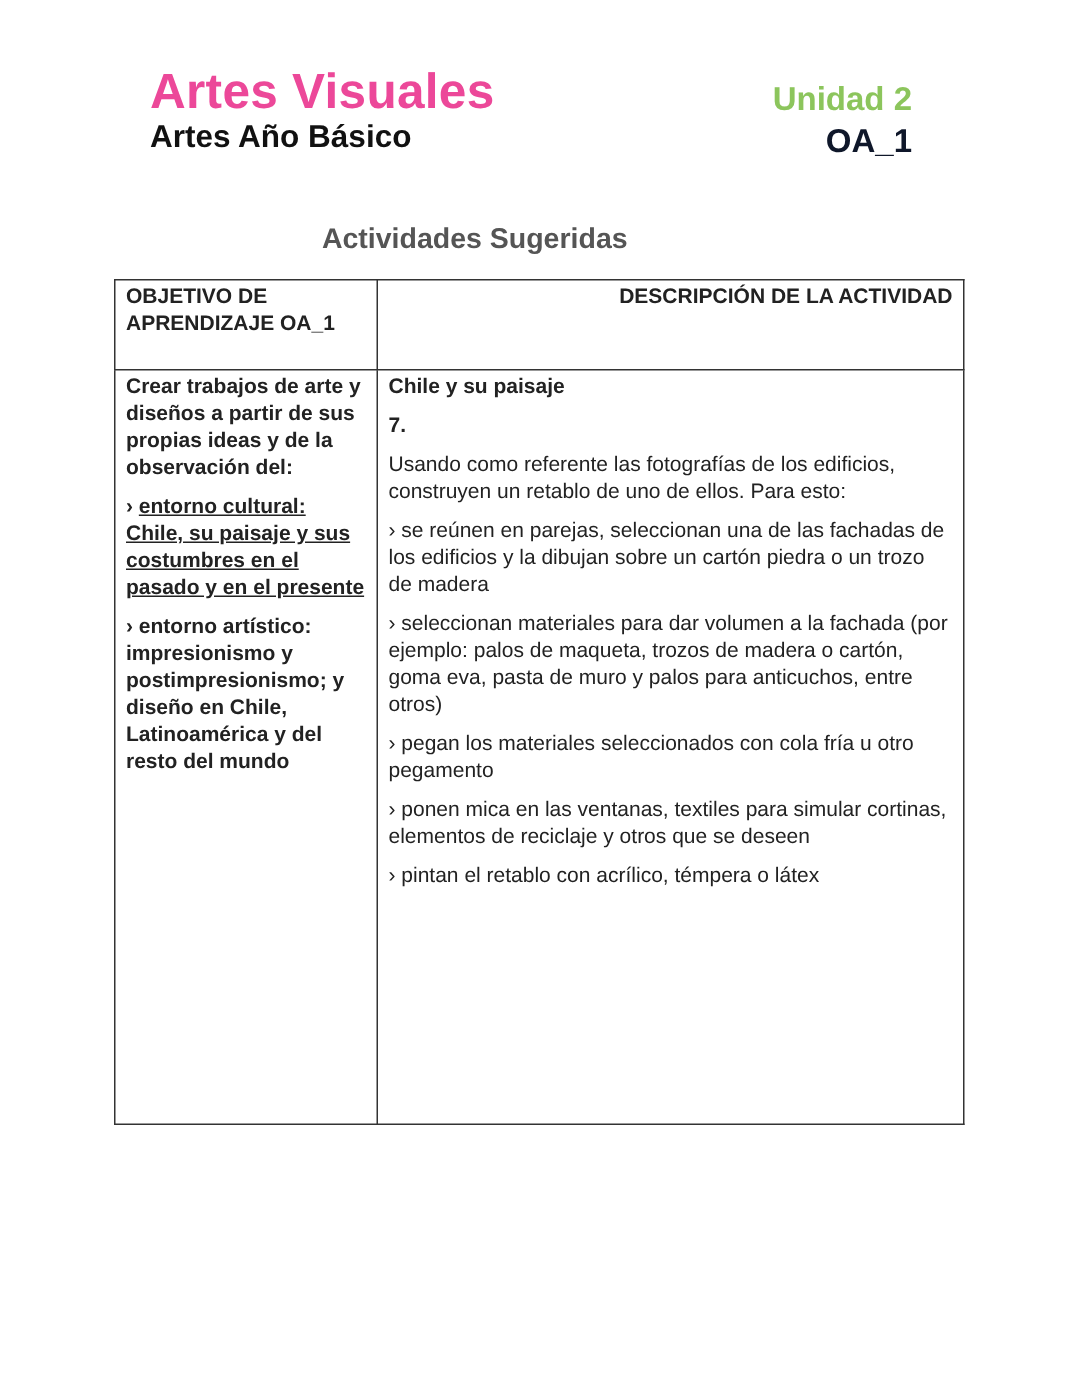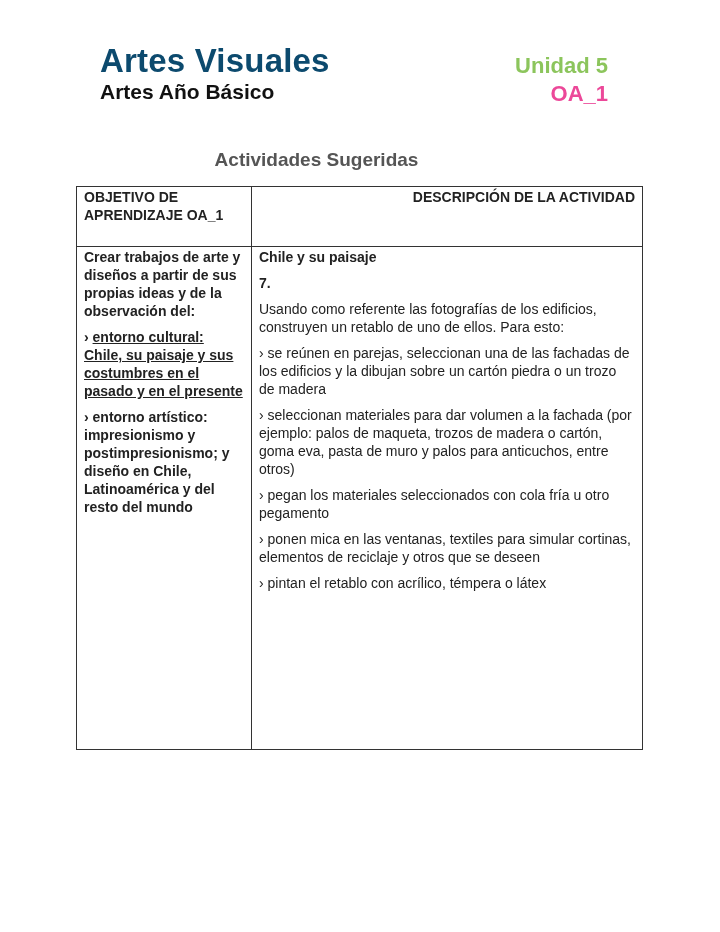--- a/index.html
+++ b/index.html
@@ -1,41 +1,41 @@
 <!DOCTYPE html>
 <html><head>
   <meta charset="utf-8">
   <style>
     html, body { margin: 0; padding: 0; background: #ffffff; }
     body { width: 720px; height: 932px; position: relative; overflow: hidden;
            font-family: "Liberation Sans", sans-serif; color: #222; }
-    .hdr-title { position: absolute; left: 100px; top: 42px; font-size: 33px; font-weight: bold; color: #0c4a6e; letter-spacing: 0.2px; }
+    .hdr-title { position: absolute; left: 100px; top: 42px; font-size: 33px; font-weight: bold; color: #ec4899; letter-spacing: 0.2px; }
     .hdr-sub { position: absolute; left: 100px; top: 80px; font-size: 21px; font-weight: bold; color: #111; }
     .hdr-unit { position: absolute; right: 112px; top: 53px; font-size: 22px; font-weight: bold; color: #8cc55c; }
-    .hdr-oa { position: absolute; right: 112px; top: 81px; font-size: 22px; font-weight: bold; color: #ec4899; }
+    .hdr-oa { position: absolute; right: 112px; top: 81px; font-size: 22px; font-weight: bold; color: #0f172a; }
     .section-title { position: absolute; left: 0; width: 633px; top: 149px; text-align: center; font-size: 19px; font-weight: bold; color: #555; }
     table.act { position: absolute; left: 76px; top: 186px; width: 567px; height: 564px; border-collapse: collapse; table-layout: fixed; }
     table.act td { border: 1.5px solid #333; vertical-align: top; font-size: 14px; line-height: 18px; color: #222; }
     table.act col.c1 { width: 175px; }
     .hrow { height: 60px; }
     .h-left { padding: 1px 7px 0 7px; font-weight: bold; }
     .h-right { padding: 1px 7px 0 7px; font-weight: bold; text-align: right; }
     .b-left { padding: 1px 7px 0 7px; font-weight: bold; margin-top: 42px; }
     .b-right { padding: 1px 7px 0 7px; }
     p { margin: 0 0 8px 0; }
     .u { text-decoration: underline; }
     .bold { font-weight: bold; }
   </style>
 </head>
 <body>
 
 <div>
   <div class="hdr-title">Artes Visuales</div>
   <div class="hdr-sub">Artes Año Básico</div>
-  <div class="hdr-unit">Unidad 5</div>
+  <div class="hdr-unit">Unidad 2</div>
   <div class="hdr-oa">OA_1</div>
 </div>
 
 <div class="section-title">Actividades Sugeridas</div>
 
 <table class="act">
   <colgroup>
       <col class="c1">
       <col>
     </colgroup>

